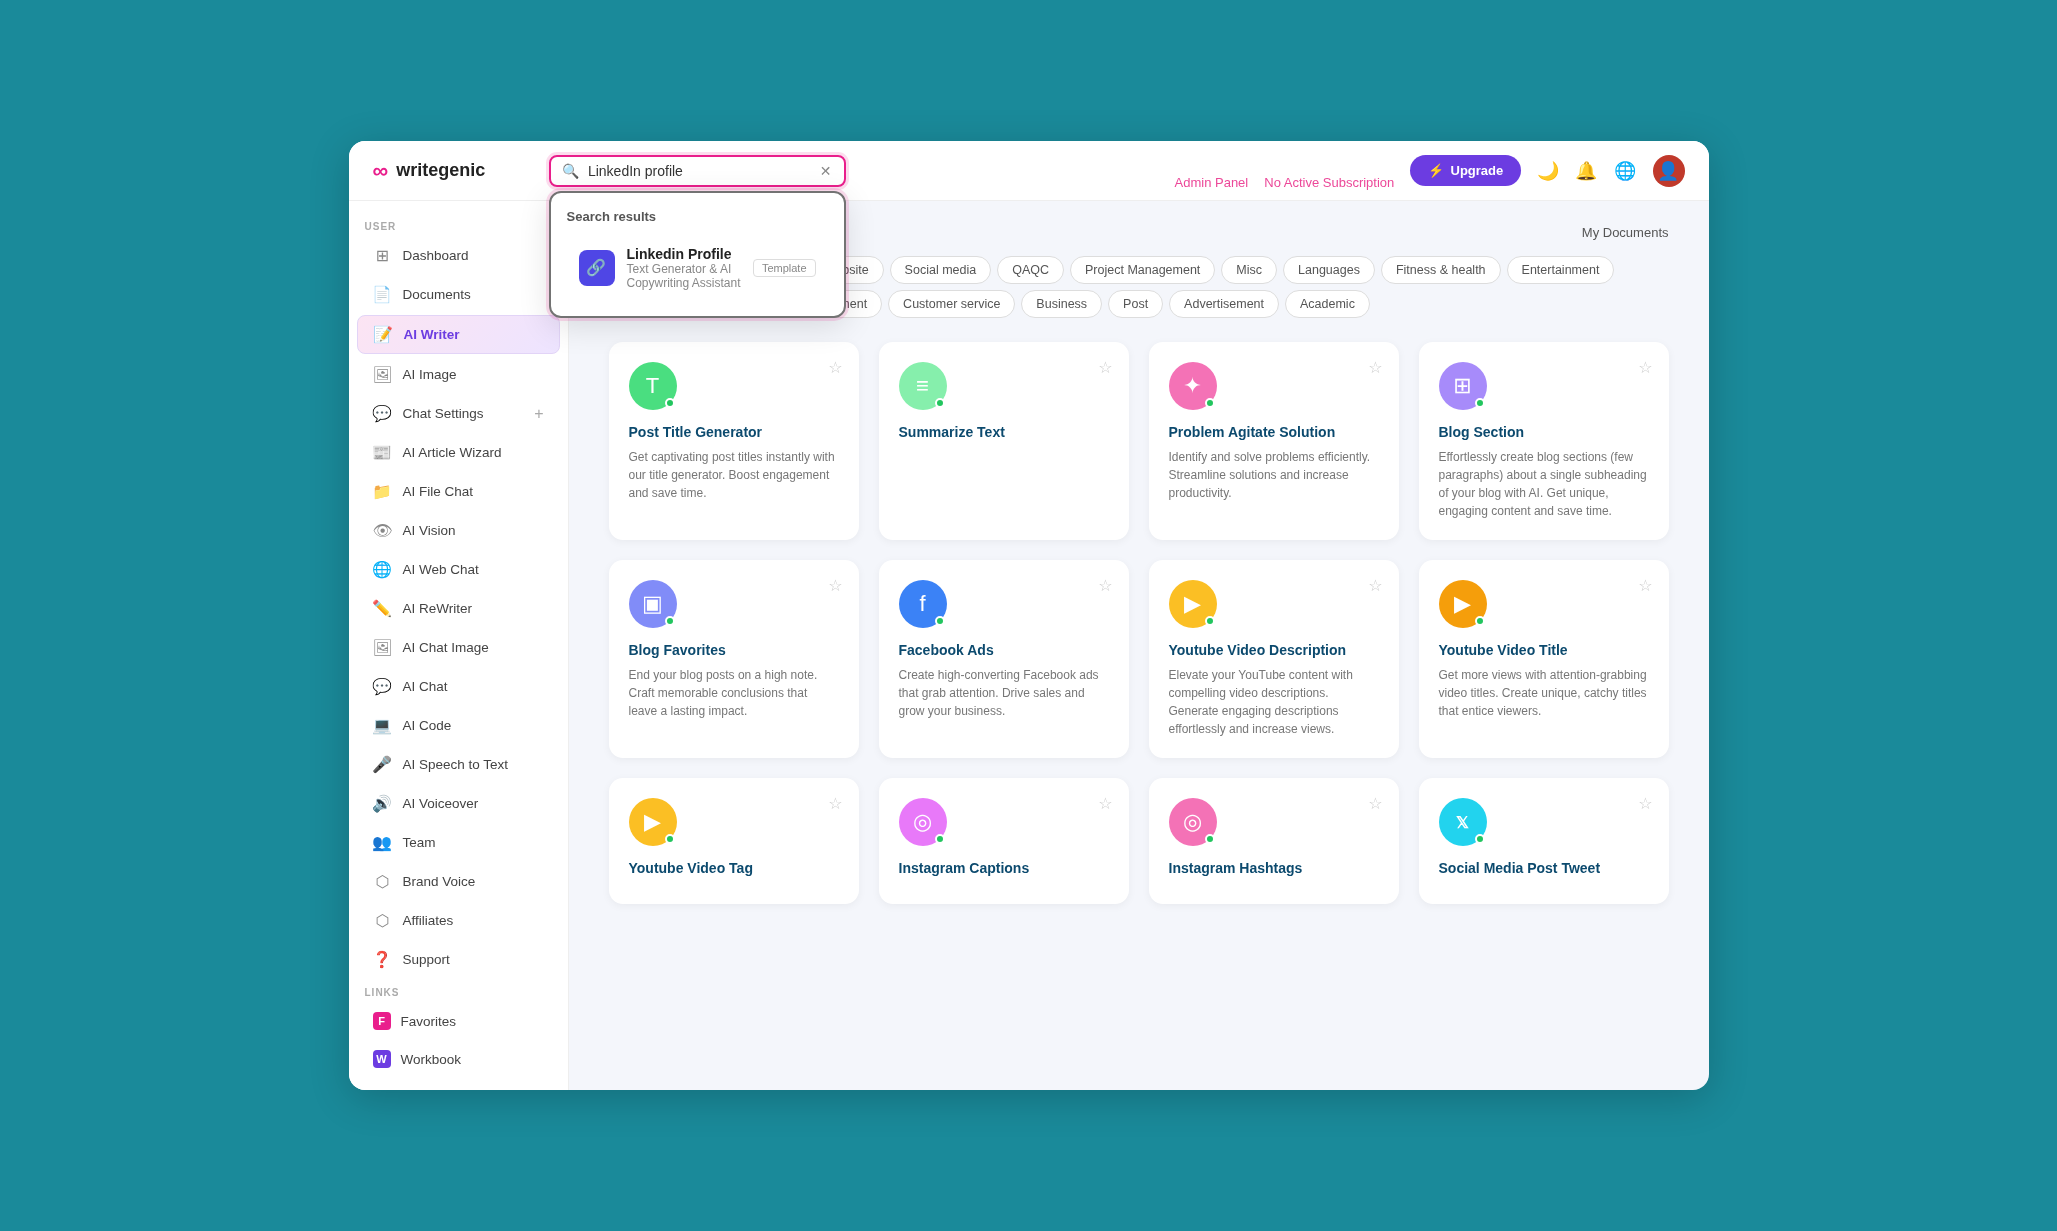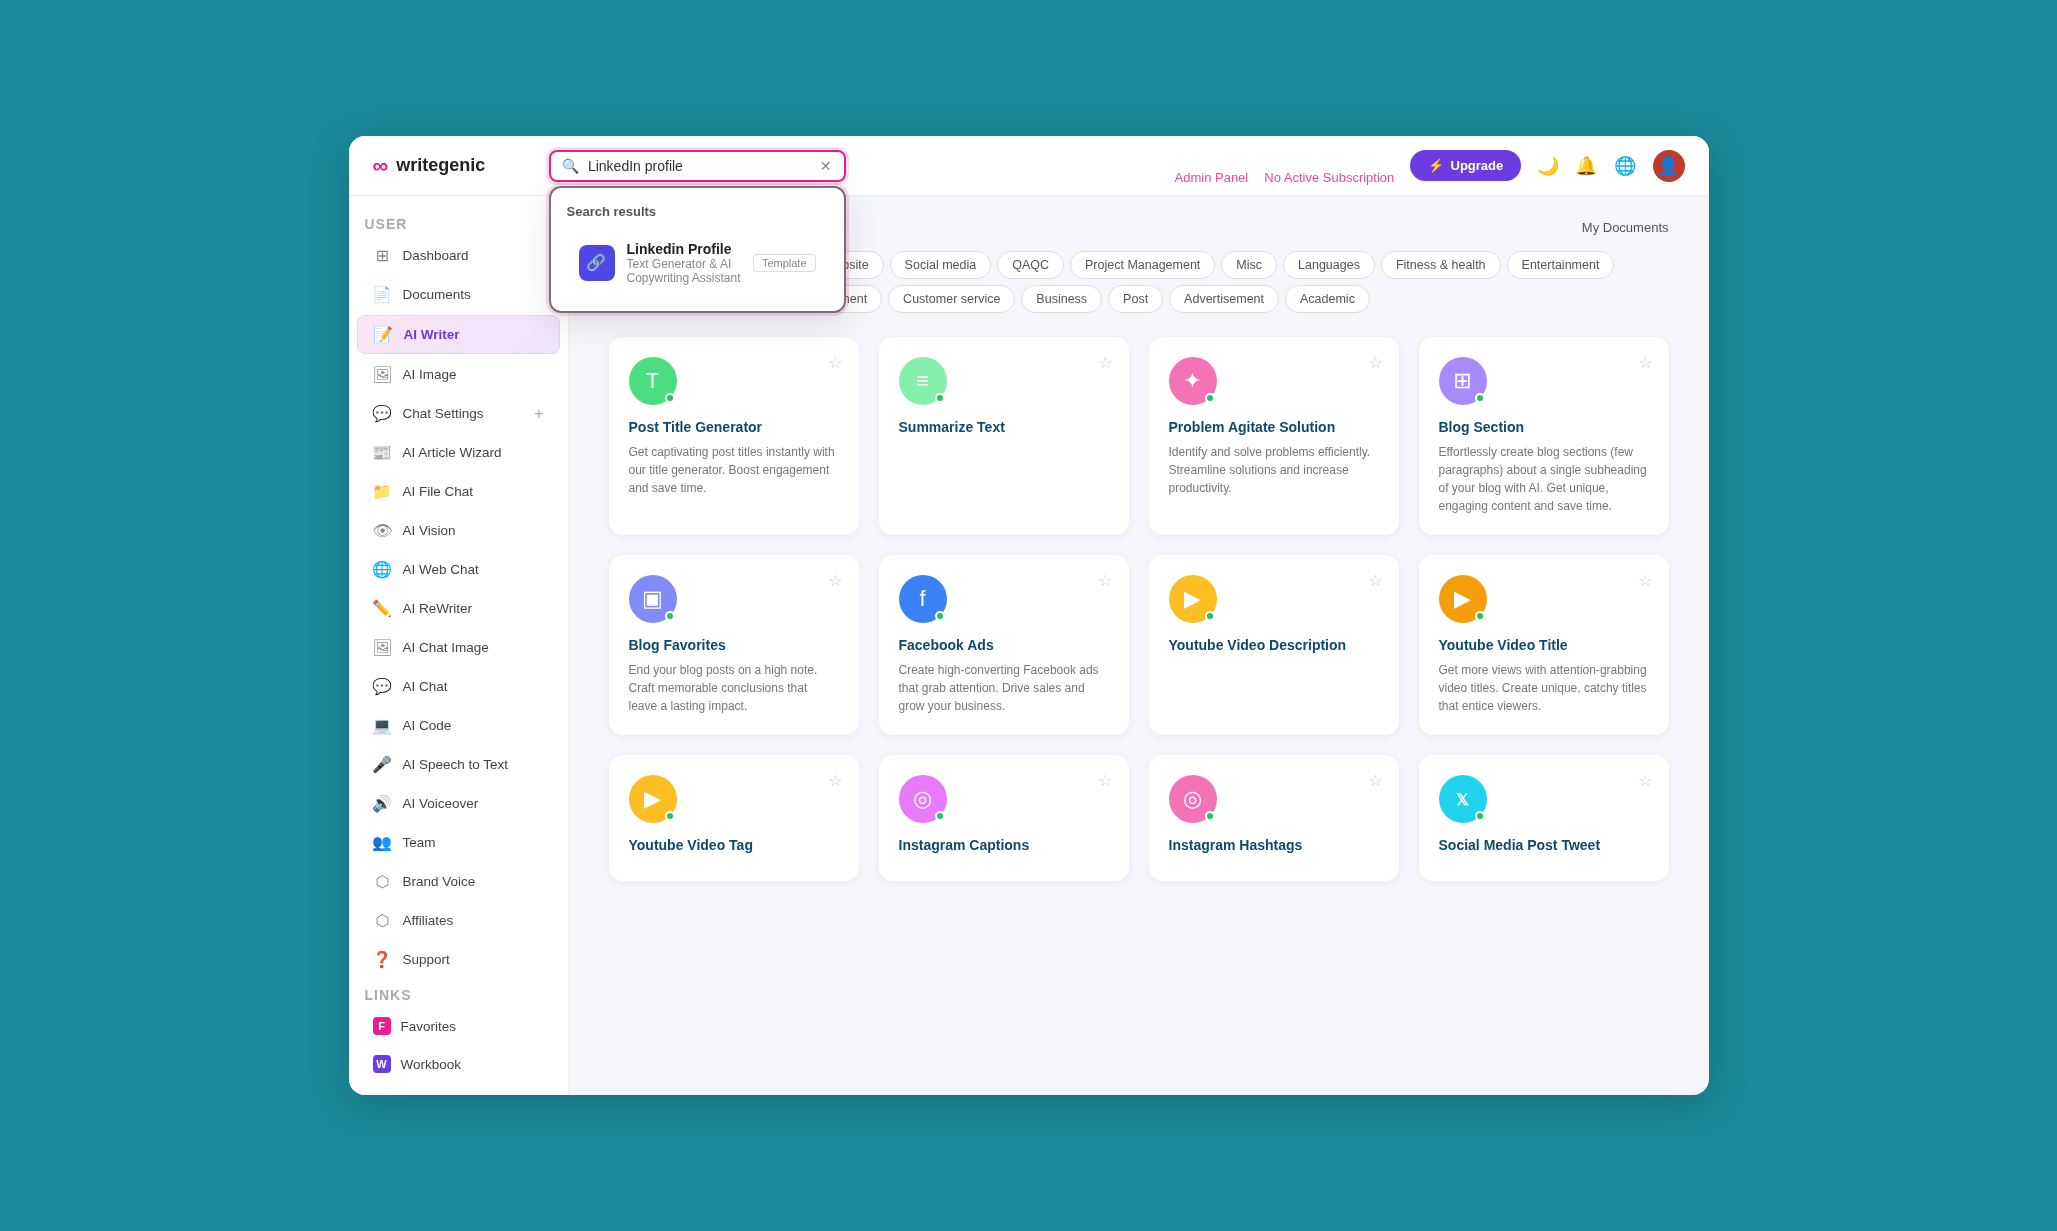--- a/index.html
+++ b/index.html
@@ -195,21 +195,21 @@
     .sidebar {
       width: 220px;
       background: #fff;
       border-right: 1px solid #eee;
       display: flex;
       flex-direction: column;
       padding: 12px 0;
       overflow-y: auto;
     }
     .sidebar-section-label {
-      font-size: 14px;
+      font-size: 10px;
       font-weight: 700;
       color: #aaa;
       letter-spacing: 1px;
       padding: 8px 16px 4px;
       text-transform: uppercase;
     }
     .sidebar-item {
       display: flex;
       align-items: center;
       gap: 10px;
@@ -576,20 +576,21 @@
           <div class="card-desc">Create high-converting Facebook ads that grab attention. Drive sales and grow your business.</div>
         </div>
 
         <div class="card">
           <span class="card-star">☆</span>
           <div class="card-icon-wrap" style="background:#fbbf24;">
             <span class="card-icon-inner">▶</span>
             <span class="dot"></span>
           </div>
           <div class="card-title">Youtube Video Description</div>
+          <div class="card-desc">Elevate your YouTube content with compelling video descriptions. Generate engaging descriptions effortlessly and increase views.</div>
         </div>
 
         <div class="card">
           <span class="card-star">☆</span>
           <div class="card-icon-wrap" style="background:#f59e0b;">
             <span class="card-icon-inner">▶</span>
             <span class="dot"></span>
           </div>
           <div class="card-title">Youtube Video Title</div>
           <div class="card-desc">Get more views with attention-grabbing video titles. Create unique, catchy titles that entice viewers.</div>

